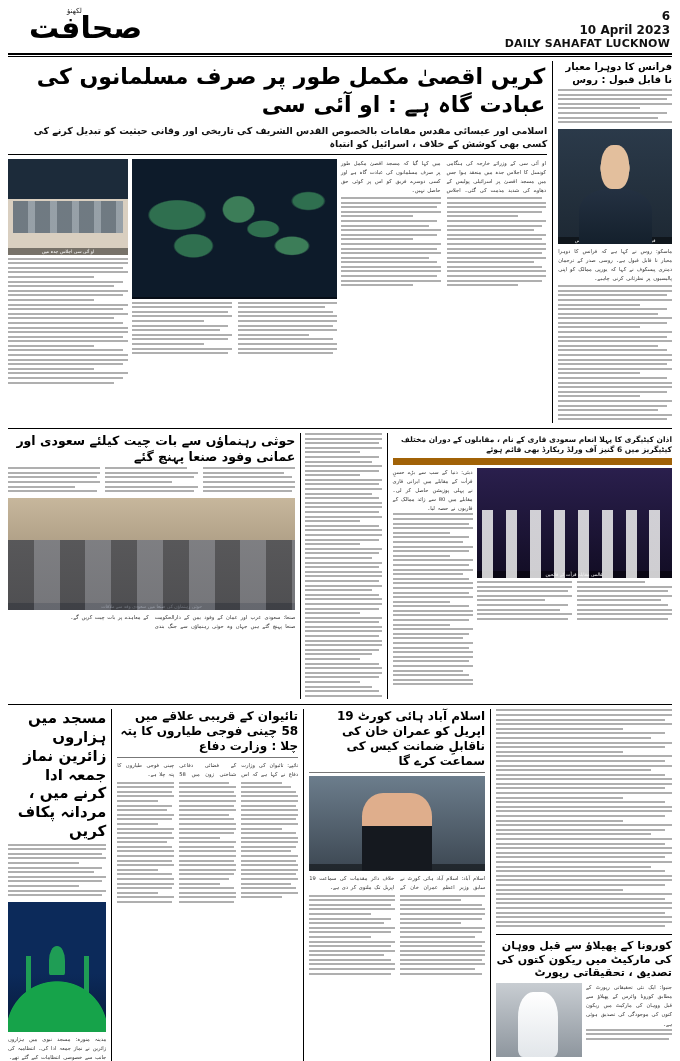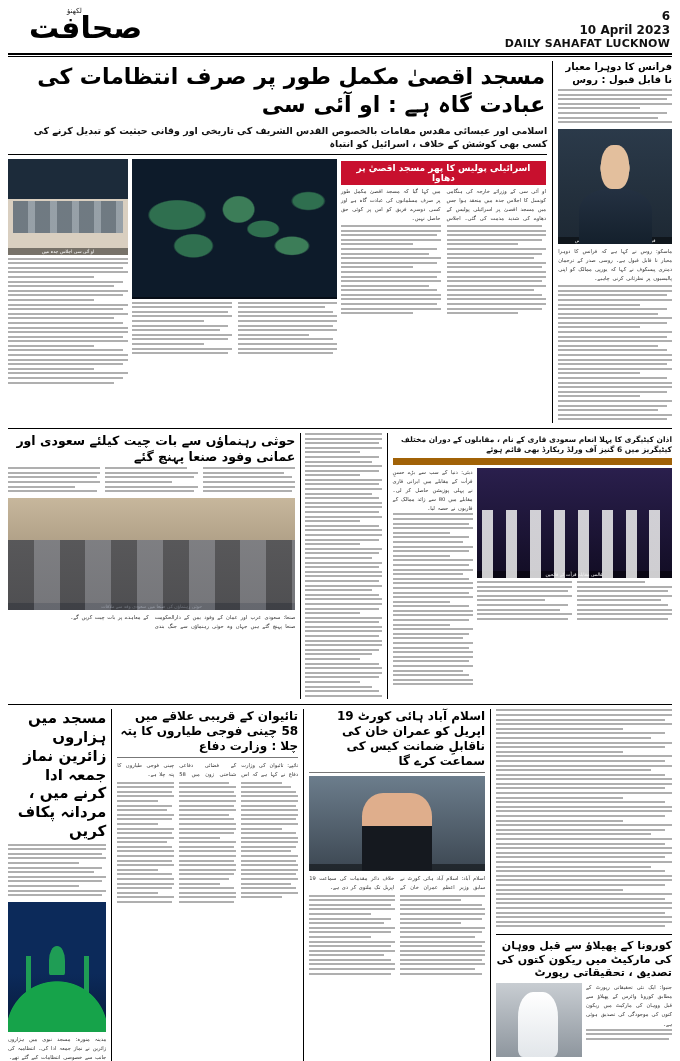--- a/index.html
+++ b/index.html
@@ -257,21 +257,21 @@
       <div class="paper-name">DAILY SAHAFAT LUCKNOW</div>
     </div>
   </div>
   <div class="rule-thick"></div>
   <div class="rule-thin"></div>
 
   <div class="top-section">
 
     <div class="col" style="width:540px;">
 
-      <div class="headline h-xl urdu" style="font-size:22px;padding:2px 2px 4px 2px;">مسجد اقصیٰ مکمل طور پر صرف انتظامات کی عبادت گاہ ہے : او آئی سی</div>
+      <div class="headline h-xl urdu" style="font-size:22px;padding:2px 2px 4px 2px;">کریں اقصیٰ مکمل طور پر صرف مسلمانوں کی عبادت گاہ ہے : او آئی سی</div>
 
       <div class="subhead urdu" style="font-size:9.5px;border-bottom:1px solid #000;padding-bottom:3px;">اسلامی اور عیسائی مقدس مقامات بالخصوص القدس الشریف کی تاریخی اور وقانی حیثیت کو تبدیل کرنے کی کسی بھی کوشش کے خلاف ، اسرائیل کو انتباہ</div>
 
       <div style="display:flex;gap:4px;margin-top:4px;height:230px;">
 
         <div style="width:120px;">
           <div class="photo ph-conference" style="width:100%;height:96px;margin-bottom:3px;">
             <div class="cap">او آئی سی اجلاس جدہ میں</div>
           </div>
           <div class="lines">
@@ -332,21 +332,20 @@
               <i></i>
               <i></i>
             <i></i>
               <i></i>
               <i></i>
               <i></i>
           </div>
         </div>
 
         <div style="width:205px;">
-          <div class="redbar urdu">اسرائیلی پولیس کا پھر مسجد اقصیٰ پر دھاوا</div>
           <div class="body-text two-col">او آئی سی کے وزرائے خارجہ کی ہنگامی کونسل کا اجلاس جدہ میں منعقد ہوا جس میں مسجد اقصیٰ پر اسرائیلی پولیس کے دھاوے کی شدید مذمت کی گئی۔ اجلاس میں کہا گیا کہ مسجد اقصیٰ مکمل طور پر صرف مسلمانوں کی عبادت گاہ ہے اور کسی دوسرے فریق کو اس پر کوئی حق حاصل نہیں۔</div>
           <div class="lines" style="column-count:2;column-gap:6px;margin-top:2px;">
             <i></i>
               <i></i>
               <i></i>
               <i></i>
               <i></i>
               <i></i>
               <i></i>
               <i></i>

